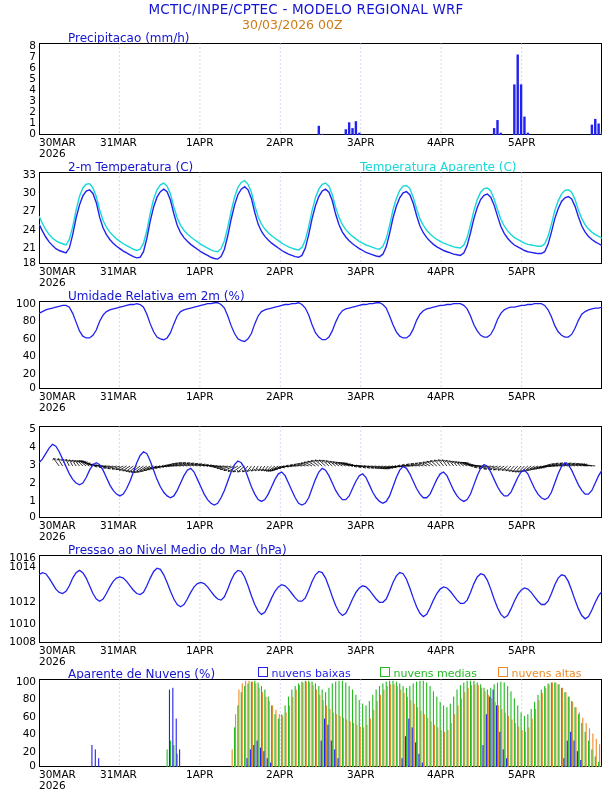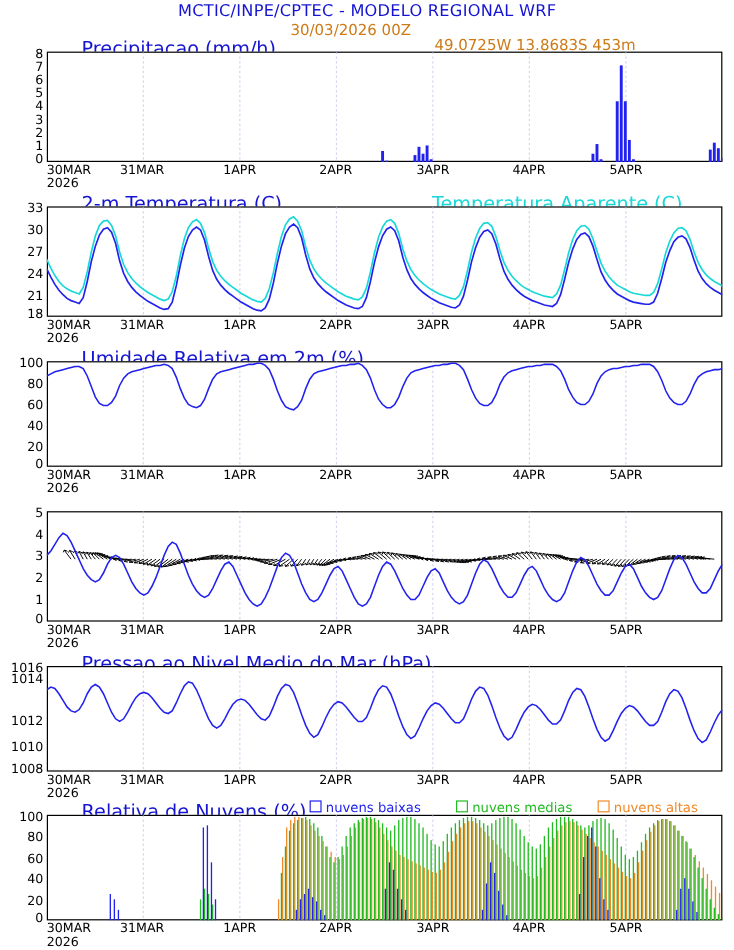--- a/index.html
+++ b/index.html
@@ -2,37 +2,36 @@
 <html><head>
 <meta charset="utf-8">
 <style>
   html,body{margin:0;padding:0;background:#ffffff;}
   body{width:612px;height:792px;font-family:"DejaVu Sans","Liberation Sans",sans-serif;}
   #root{position:relative;width:612px;height:792px;overflow:hidden;}
   .hdr{position:absolute;text-align:center;width:612px;color:#1414d2;font-size:13.5px;letter-spacing:.2px;}
   .hdr2{position:absolute;font-size:12.5px;color:#cf7a16;}
   .panel{position:absolute;}
   .frame{position:absolute;border:1px solid #000;box-sizing:border-box;background:#fff;}
-  .ptitle{position:absolute;color:#1414d2;font-size:16px;white-space:nowrap;}
+  .ptitle{position:absolute;color:#1414d2;font-size:12px;white-space:nowrap;}
   .ptitle.u{text-decoration:underline;}
   .ylab{position:absolute;font-size:10.5px;color:#000;text-align:right;}
   .xlab{position:absolute;font-size:10.5px;color:#000;white-space:nowrap;}
   .yearlab{position:absolute;font-size:10.5px;color:#000;}
   .leg{position:absolute;font-size:11px;white-space:nowrap;}
   svg{display:block;}
   .cyan{color:#18d8d8;}
 </style>
 </head>
 <body>
 
 <div id="root">
 
   <div class="hdr" style="top:1px;left:0;">MCTIC/INPE/CPTEC - MODELO REGIONAL WRF</div>
   <div class="hdr2" style="top:17px;left:242px;">30/03/2026 00Z</div>
-  <div class="hdr2" style="top:30px;left:362px;">49.0725W 13.8683S  453m</div>
 
   <div class="panel">
     <div class="ptitle u" style="left:68px;top:31px;">Precipitacao (mm/h)</div>
     <div class="frame" style="left:39px;top:43px;width:563px;height:92px;"></div>
     <svg style="position:absolute;left:39px;top:43px;" width="563" height="92">
       <g stroke="#b9b9e8" stroke-width="0.6" stroke-dasharray="2,2">
         <line x1="80.4" y1="0" x2="80.4" y2="92"></line>
           <line x1="160.9" y1="0" x2="160.9" y2="92"></line>
         <line x1="241.3" y1="0" x2="241.3" y2="92"></line>
           <line x1="321.7" y1="0" x2="321.7" y2="92"></line>
@@ -677,21 +676,21 @@
     <div class="xlab" style="left:100px;top:644px;">31MAR</div>
     <div class="xlab" style="left:186px;top:644px;">1APR</div>
     <div class="xlab" style="left:266px;top:644px;">2APR</div>
     <div class="xlab" style="left:347px;top:644px;">3APR</div>
     <div class="xlab" style="left:427px;top:644px;">4APR</div>
     <div class="xlab" style="left:508px;top:644px;">5APR</div>
     <div class="yearlab" style="left:39px;top:655px;">2026</div>
   </div>
 
   <div class="panel">
-    <div class="ptitle u" style="left:68px;top:667px;">Relativa de Nuvens (%)</div>
+    <div class="ptitle u" style="left:68px;top:667px;">Aparente de Nuvens (%)</div>
     <div class="leg u" style="left:258px;top:667px;color:#2222ee;">
       <span style="display:inline-block;width:8px;height:8px;border:1px solid #2222ee;"></span>
       <span>nuvens baixas</span>
     </div>
     <div class="leg u" style="left:380px;top:667px;color:#22bb22;">
       <span style="display:inline-block;width:8px;height:8px;border:1px solid #22bb22;"></span>
       <span>nuvens medias</span>
     </div>
     <div class="leg u" style="left:498px;top:667px;color:#f08a28;">
       <span style="display:inline-block;width:8px;height:8px;border:1px solid #f08a28;"></span>

